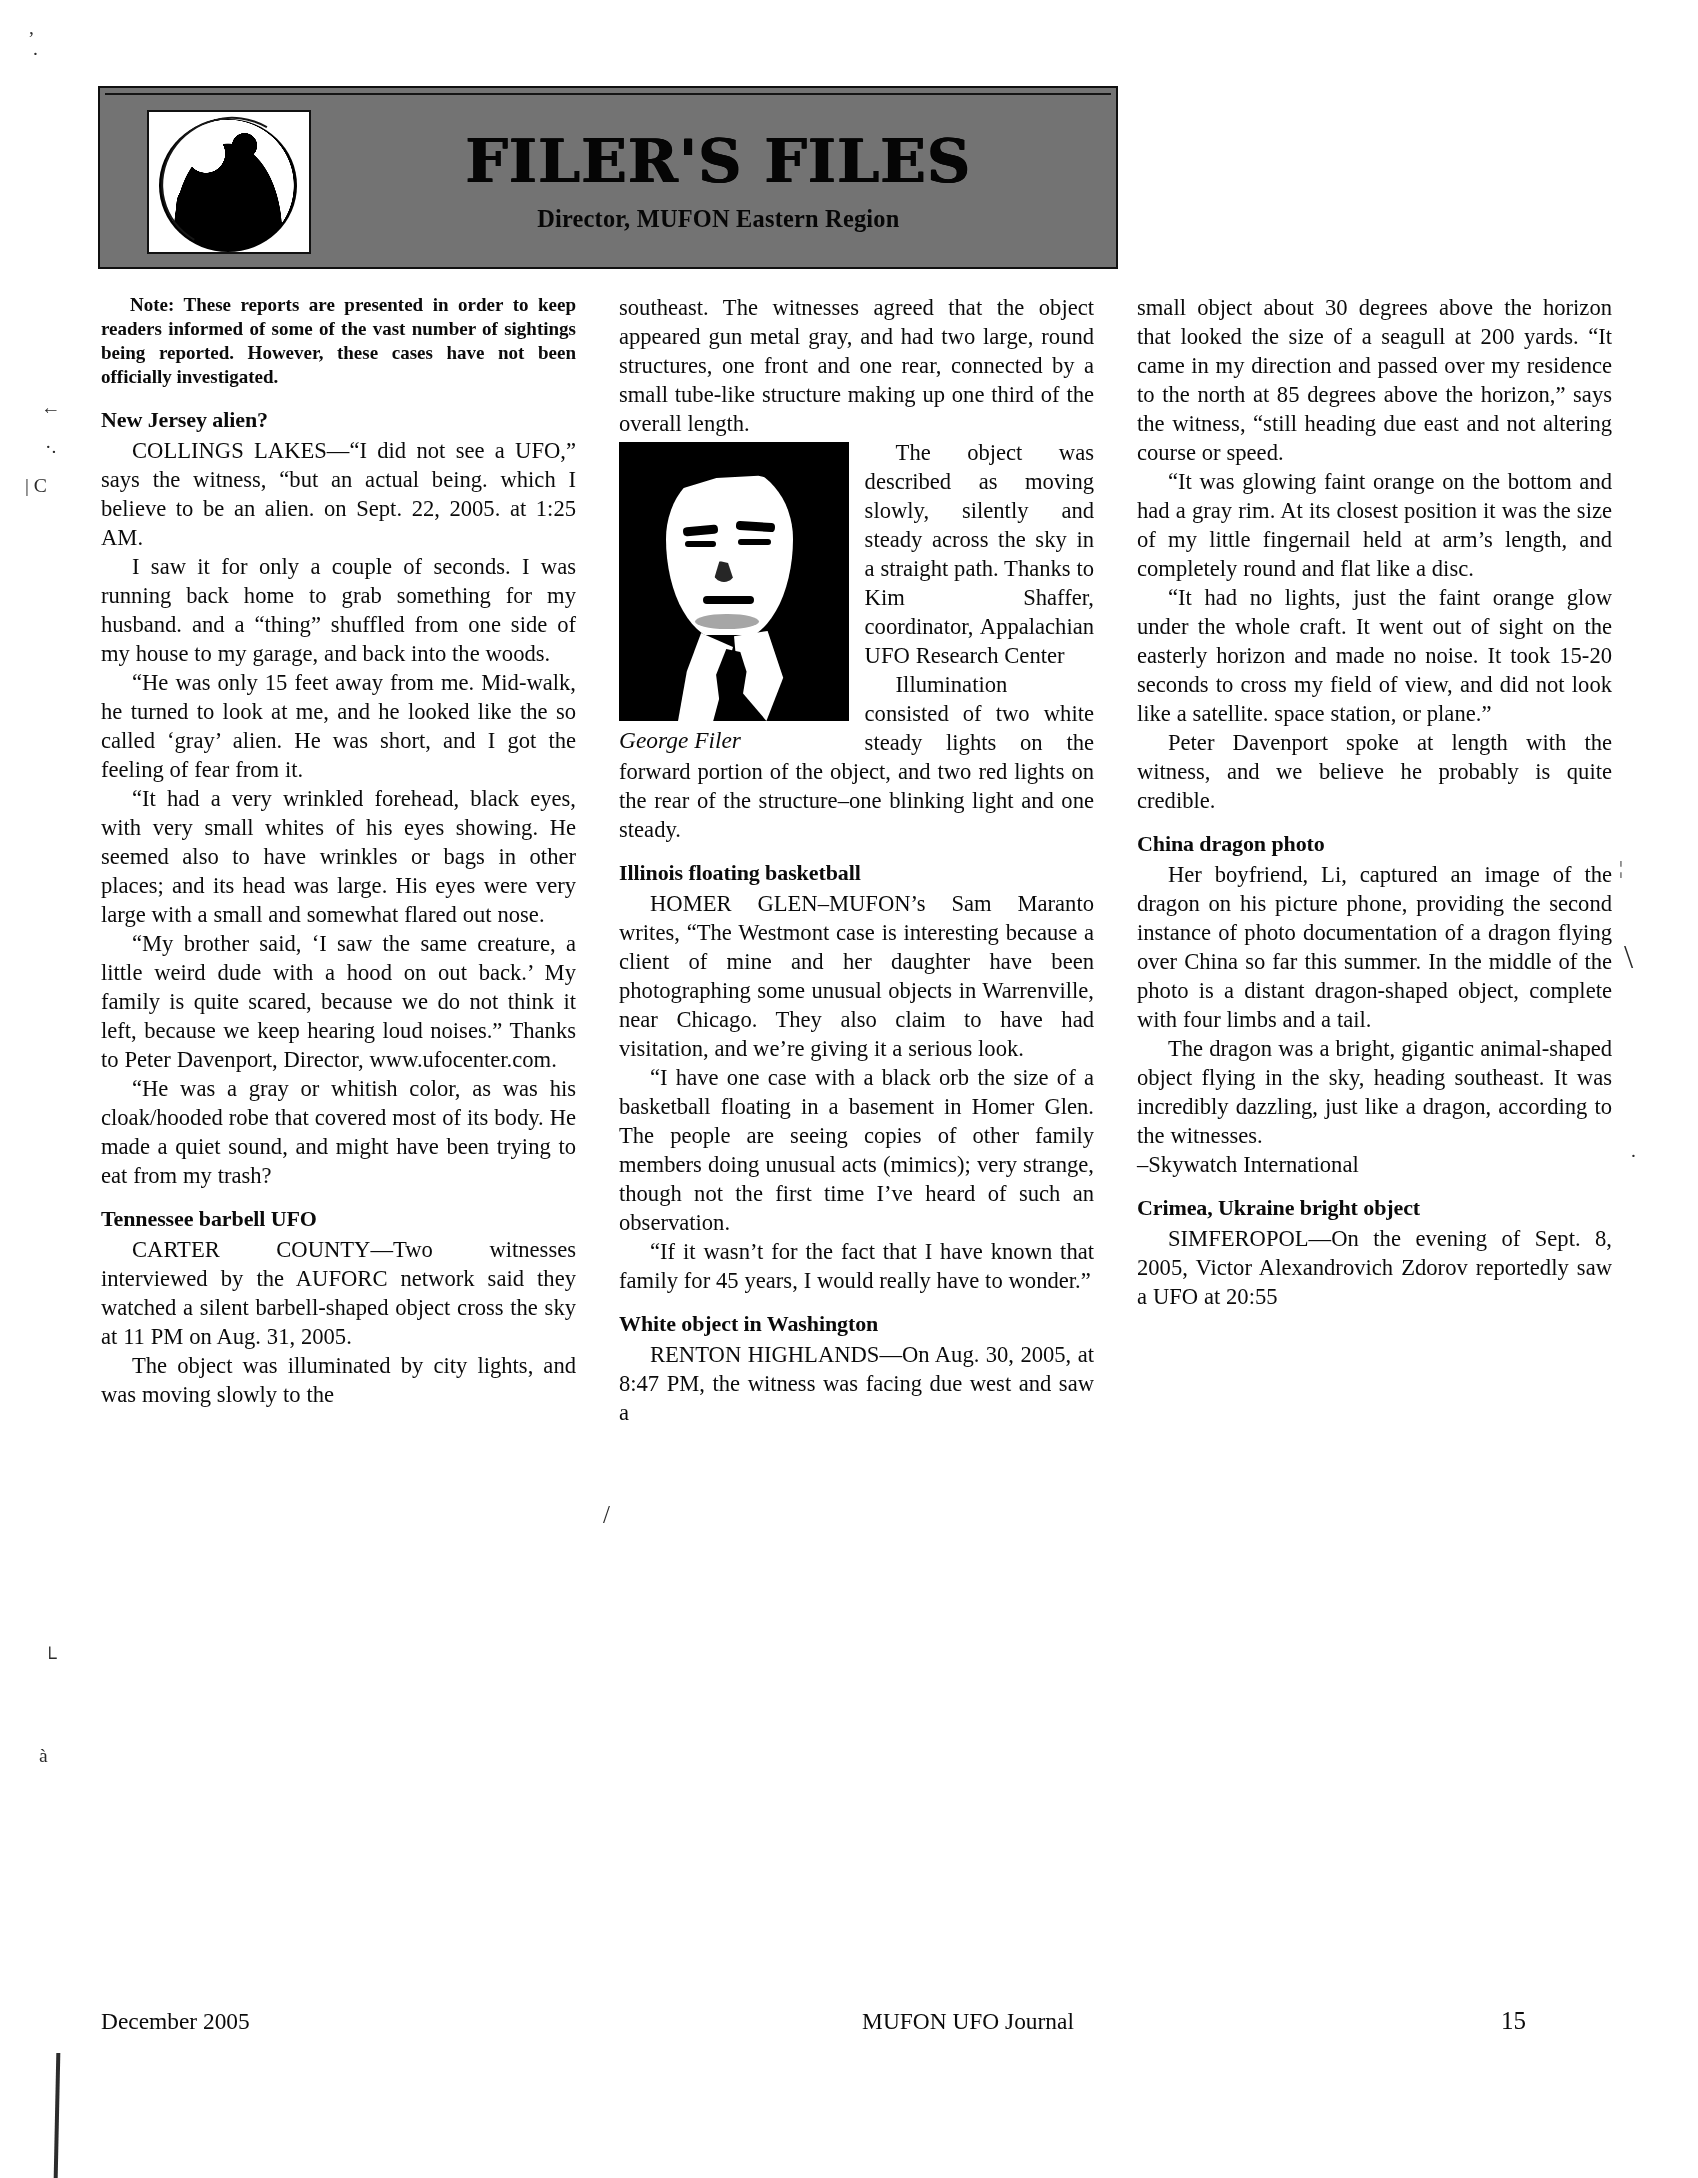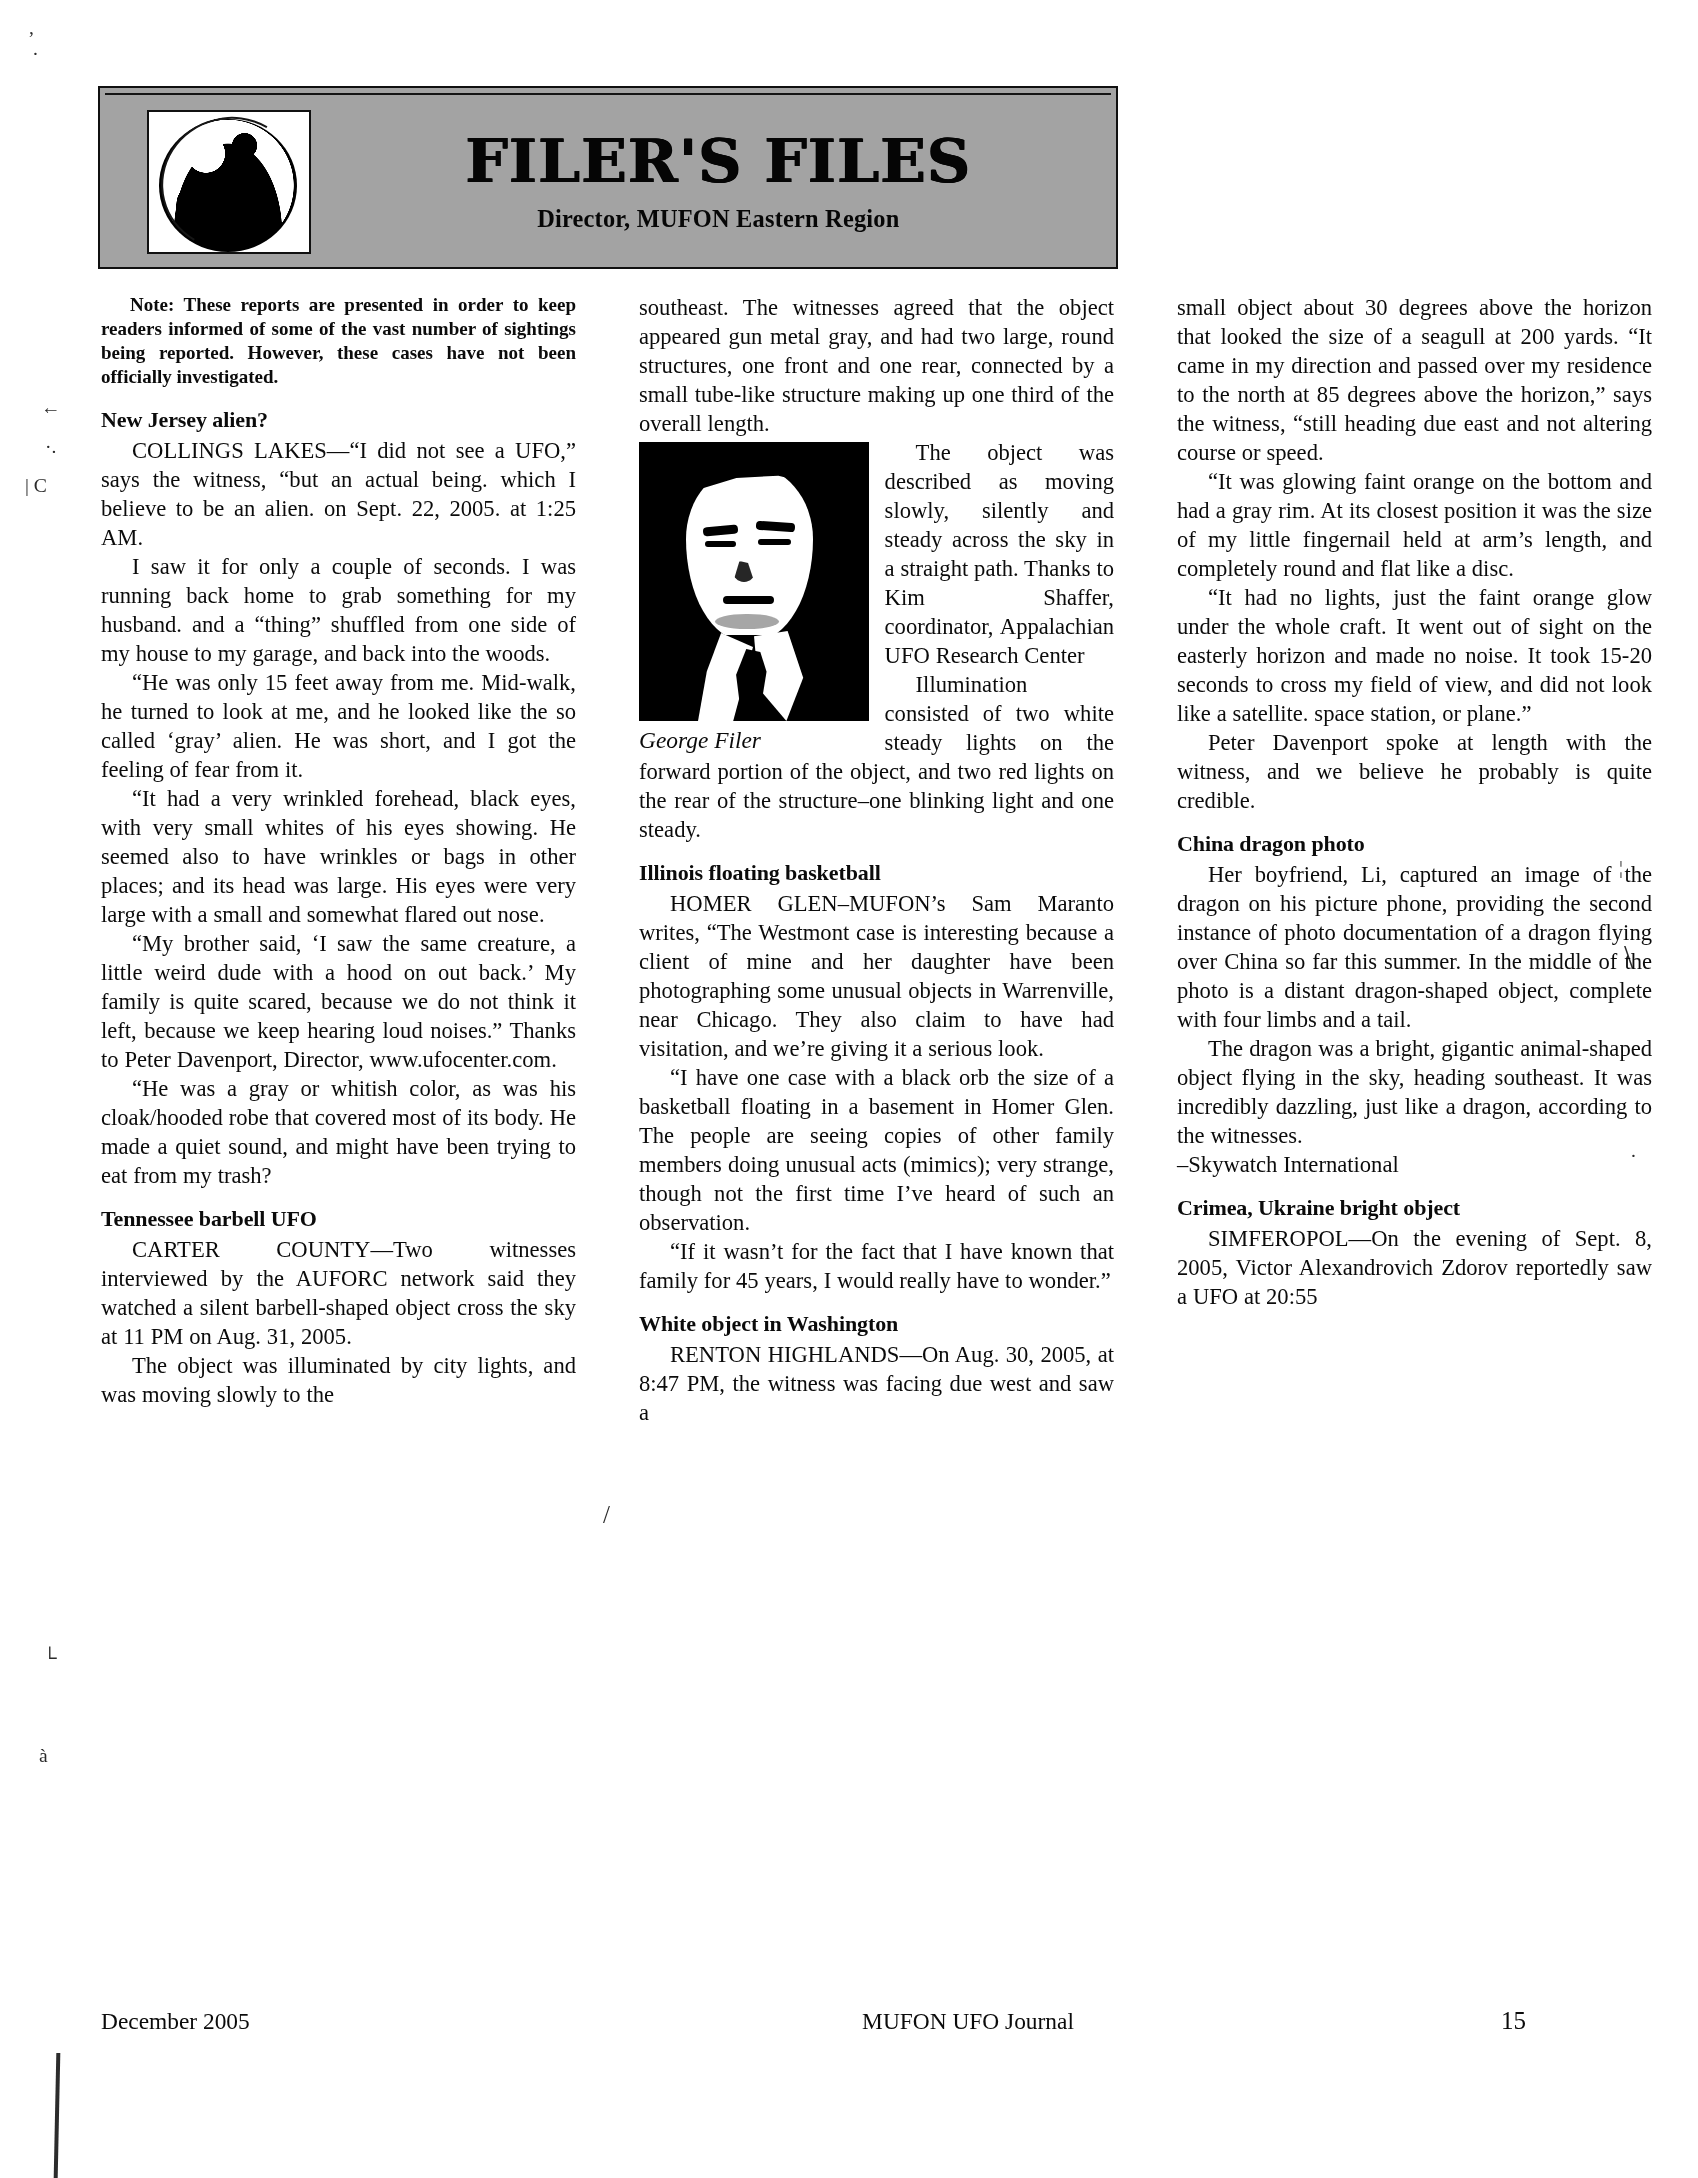--- a/index.html
+++ b/index.html
@@ -44,21 +44,21 @@
 
   
   .masthead {
     position: absolute;
     left: 98px;
     top: 86px;
     width: 1020px;
     height: 183px;
     border: 2.9px solid #101010;
     box-sizing: border-box;
-    background: #a3a3a3;
+    background: #737373;
   }
   .masthead-inner {
     position: absolute;
     inset: 4.9px;
     border-top: 2px solid #141414;
     box-sizing: border-box;
   }
   .logo-box {
     position: absolute;
     left: 47px;
@@ -124,21 +124,21 @@
     color: #070707;
   }
 
   
   .columns {
     position: absolute;
     left: 101px;
     top: 293px;
     width: 1510px;
     display: flex;
-    gap: 63px;
+    gap: 43px;
   }
   .col {
     width: 475px;
     flex: 0 0 475px;
   }
 
   p.body {
     margin: 0;
     font-size: 22.6px;
     line-height: 29px;

